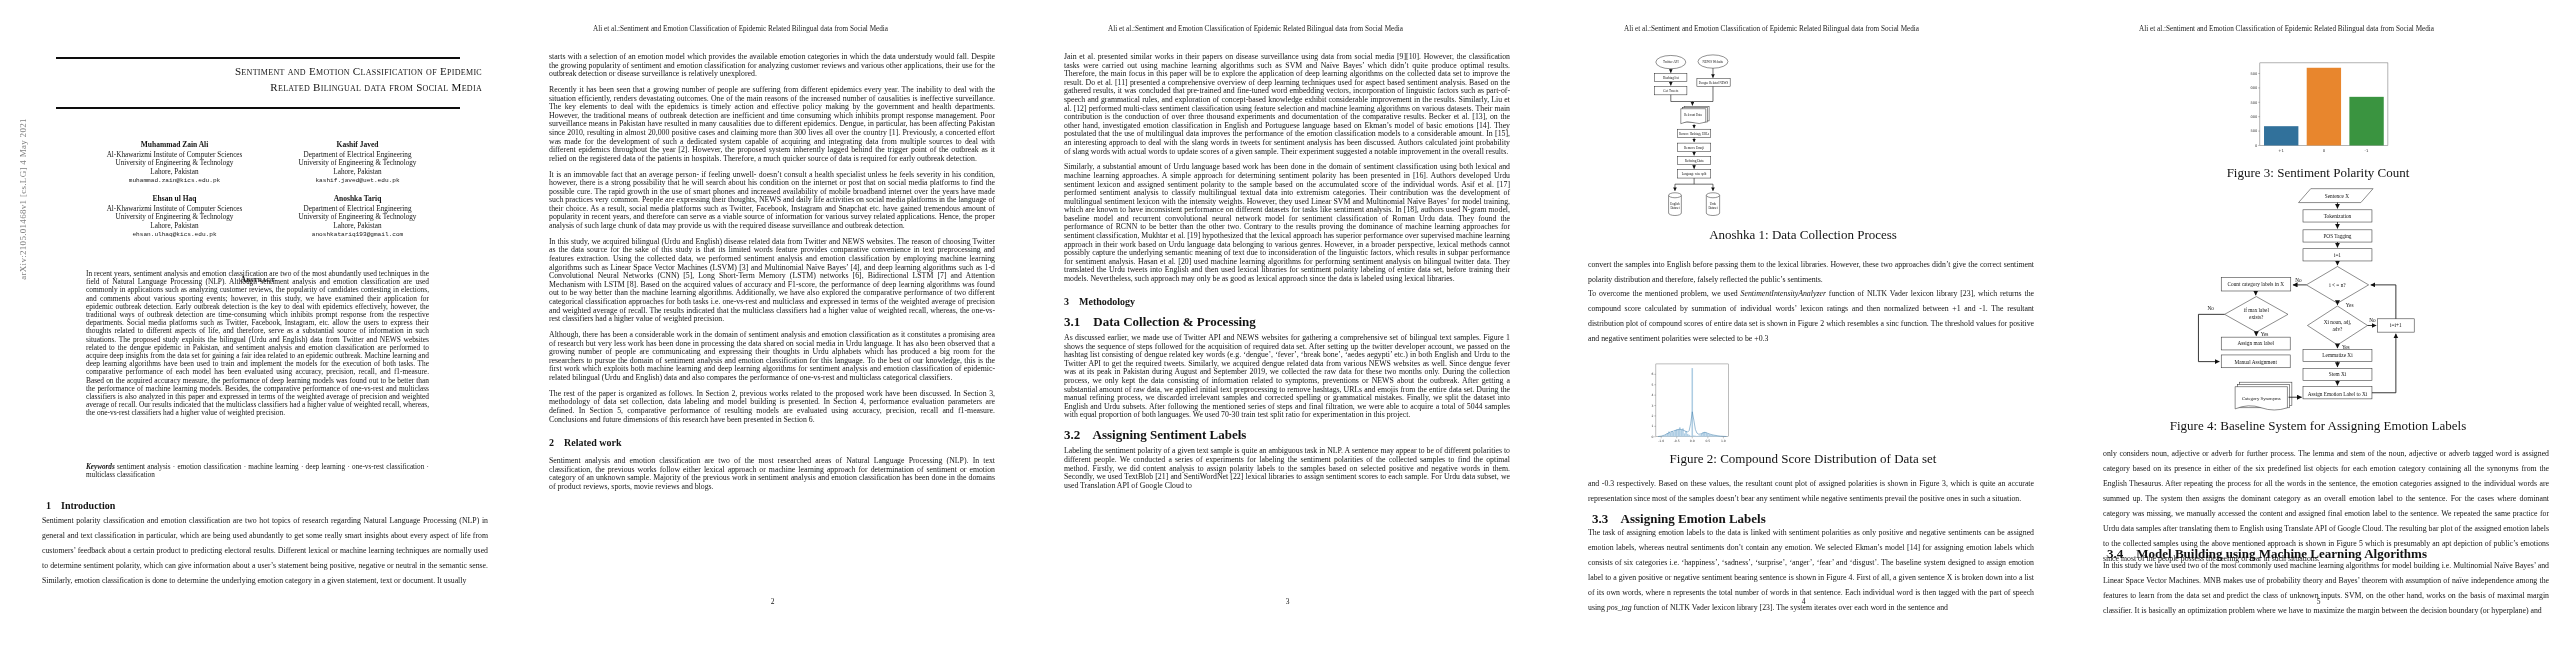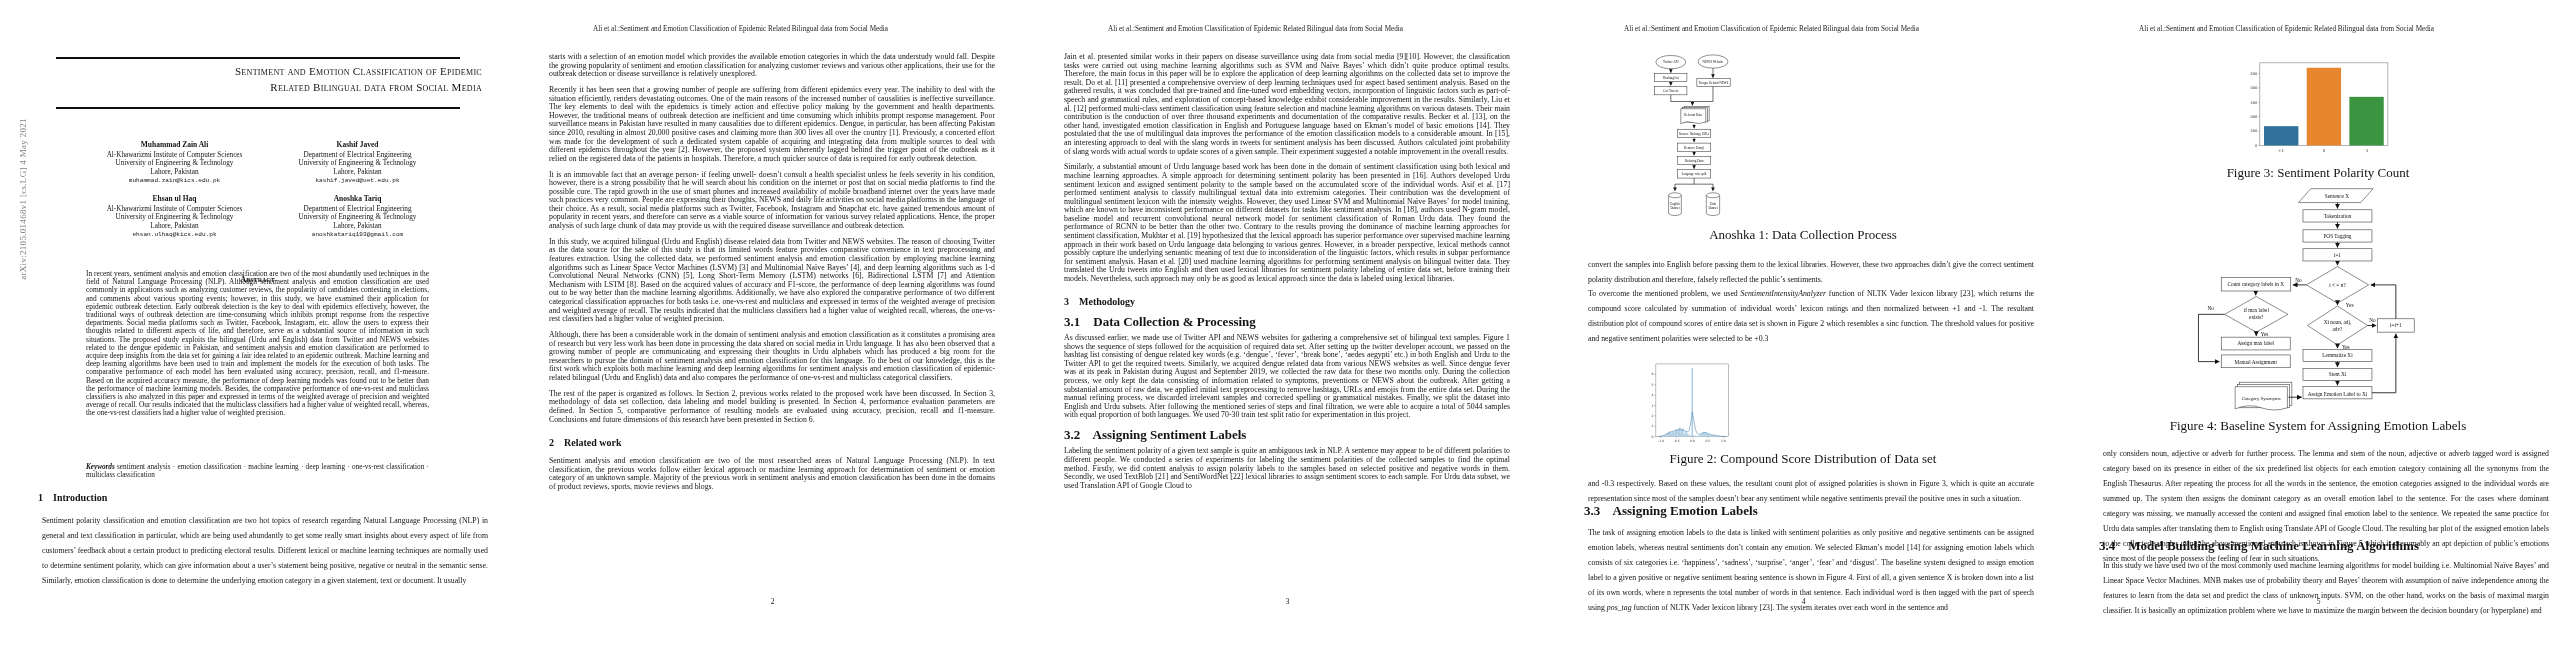--- a/index.html
+++ b/index.html
@@ -17,21 +17,21 @@
   .auth .em{font-family:"Liberation Mono","DejaVu Sans Mono",monospace;font-size:6.1px;margin-top:0.6px;}
   .abshead{position:absolute;top:255px;left:0;width:100%;text-align:center;
            font-variant:small-caps;font-weight:bold;font-size:8.3px;margin-top:20px;}
   .abstract{position:absolute;top:270px;left:86px;width:343px;text-align:justify;
             font-size:7.4px;line-height:8.2px;}
   .keywords{position:absolute;top:463px;left:86px;width:343px;text-align:justify;
             font-size:7.2px;line-height:8.3px;}
   .keywords .kw{font-weight:bold;font-style:italic;}
   .sechead{font-size:10px;font-weight:bold;white-space:pre;margin:14.5px 0 10px 0;}
   .subhead{font-size:13px;font-weight:bold;white-space:pre;margin:11px 0 7.8px 0;}
-  .sechead.abs, .subhead.abs{position:absolute;left:34px;margin:4px;}
+  .sechead.abs, .subhead.abs{position:absolute;left:34px;margin:12px;}
   .body-col{position:absolute;left:34px;width:446px;text-align:justify;
             font-size:7.8px;line-height:8.6px;}
   .para{margin:0 0 7.2px 0;}
   .para.abs{position:absolute;left:34px;width:446px;text-align:justify;
             font-size:7.8px;line-height:15px;margin:8px;}
   .fw{position:absolute;}
   .figcap{position:absolute;left:34px;width:446px;text-align:center;font-size:13px;}
   .arxiv{position:absolute;top:199px;left:23px;transform:translate(-50%,-50%) rotate(-90deg);
          transform-origin:center;white-space:nowrap;color:#808080;font-size:9px;
          font-family:"Liberation Serif",serif;letter-spacing:0.3px;}

